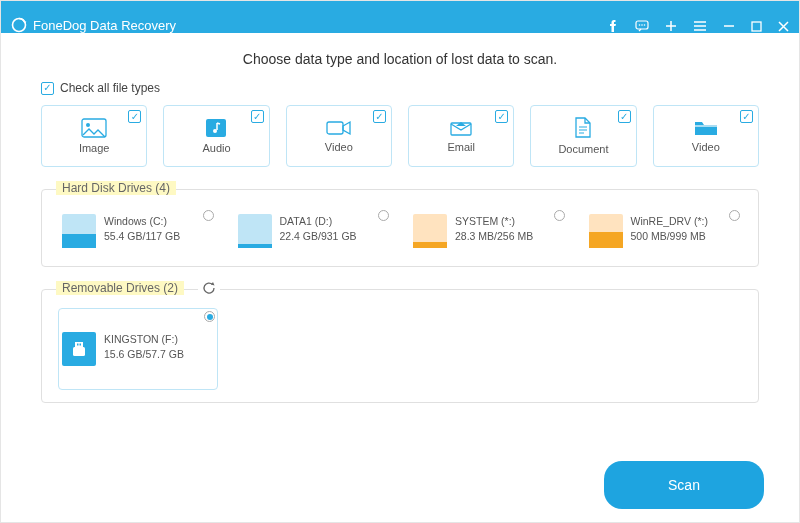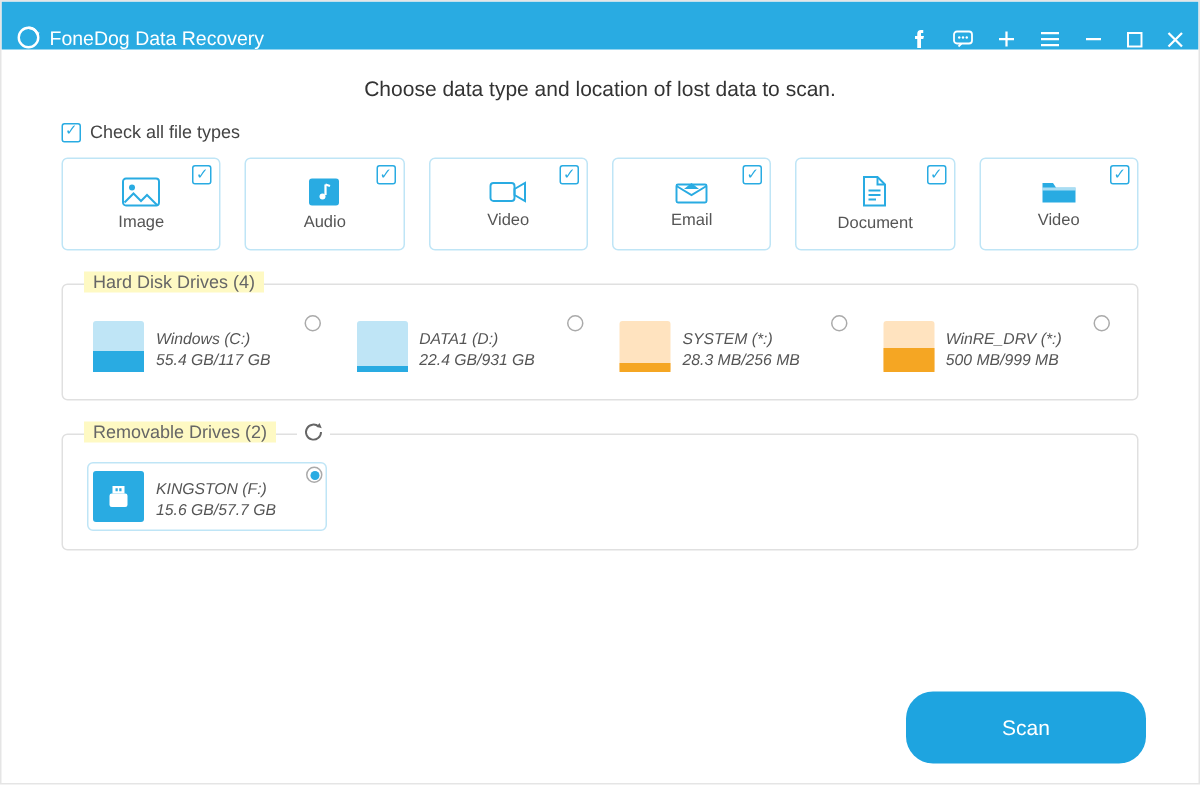--- a/index.html
+++ b/index.html
@@ -13,22 +13,22 @@
   .headline { text-align: center; font-size: 14px; color: #333; margin-bottom: 14px; margin-top: 4px;}
   .checkall { display: flex; align-items: center; gap: 6px; font-size: 12px; color: #444; margin-bottom: 10px; }
   .grid6 { display: flex; gap: 16px; margin-bottom: 22px; }
   .ft-card { position: relative; flex: 1; height: 62px; border: 1px solid #bfe5f6; border-radius: 4px; display: flex; flex-direction: column; align-items: center; justify-content: center; gap: 4px; cursor: pointer; }
   .ft-card .lbl { font-size: 11px; color: #555; }
   .ft-card .ck { position: absolute; top: 4px; right: 5px; }
   .cbx { width: 13px; height: 13px; border: 1px solid #29abe2; border-radius: 2px; display:inline-flex; align-items:center; justify-content:center; color:#29abe2; font-size:10px; line-height:1; }
   .section { position: relative; border: 1px solid #e0e0e0; border-radius: 4px; padding: 18px 16px 12px 16px; margin-bottom: 22px; }
   .section-title { position: absolute; top: -9px; left: 14px; background: #fef9c3; padding: 0 6px; font-size: 12px; color: #666; }
   .drives { display: flex; gap: 18px; }
-  .drive { position: relative; width: 160px; display: flex; align-items: flex-end; gap: 8px; padding: 6px 4px; border-radius: 4px; font-style: italic; }
-  .drive.selected { border: 1px solid #bfe5f6; padding: 5px 3px; }
+  .drive { position: relative; width: 160px; display: flex; align-items: flex-start; gap: 8px; padding: 6px 4px; border-radius: 4px; }
+  .drive.selected { border: 1px solid #bfe5f6; padding: 23px 3px; }
   .drive .icon { width: 34px; height: 34px; border-radius: 2px; position: relative; }
   .drive .txt { font-size: 10.5px; color: #555; line-height: 1.4; }
   .drive .txt .dn { display:block; }
   .drive .rad { position: absolute; top: 2px; right: 2px; width: 11px; height: 11px; border: 1px solid #aaa; border-radius: 50%; background:#fff; display:inline-flex; align-items:center; justify-content:center;}
   .drive .rad.on::after { content:""; width:6px; height:6px; background:#29abe2; border-radius:50%; }
   .refresh { position:absolute; top:-9px; left: 156px; background:#fff; padding:0 4px; cursor:pointer; }
   .recyclebin-row { display:flex; align-items:center; gap: 10px; margin-top: 4px; position:relative; margin-left: 12px;}
   .recyclebin-row .rad { width: 11px; height: 11px; border: 1px solid #aaa; border-radius: 50%; position:absolute; top: -6px; left: 108px;}
   .recyclebin-row .lbl { font-size: 11px; color:#666; }
   .scan-btn { position: absolute; right: 36px; bottom: 14px; width: 160px; height: 48px; background: #1ea4e0; color:#fff; border:none; border-radius: 18px; font-size: 14px; cursor:pointer; }

